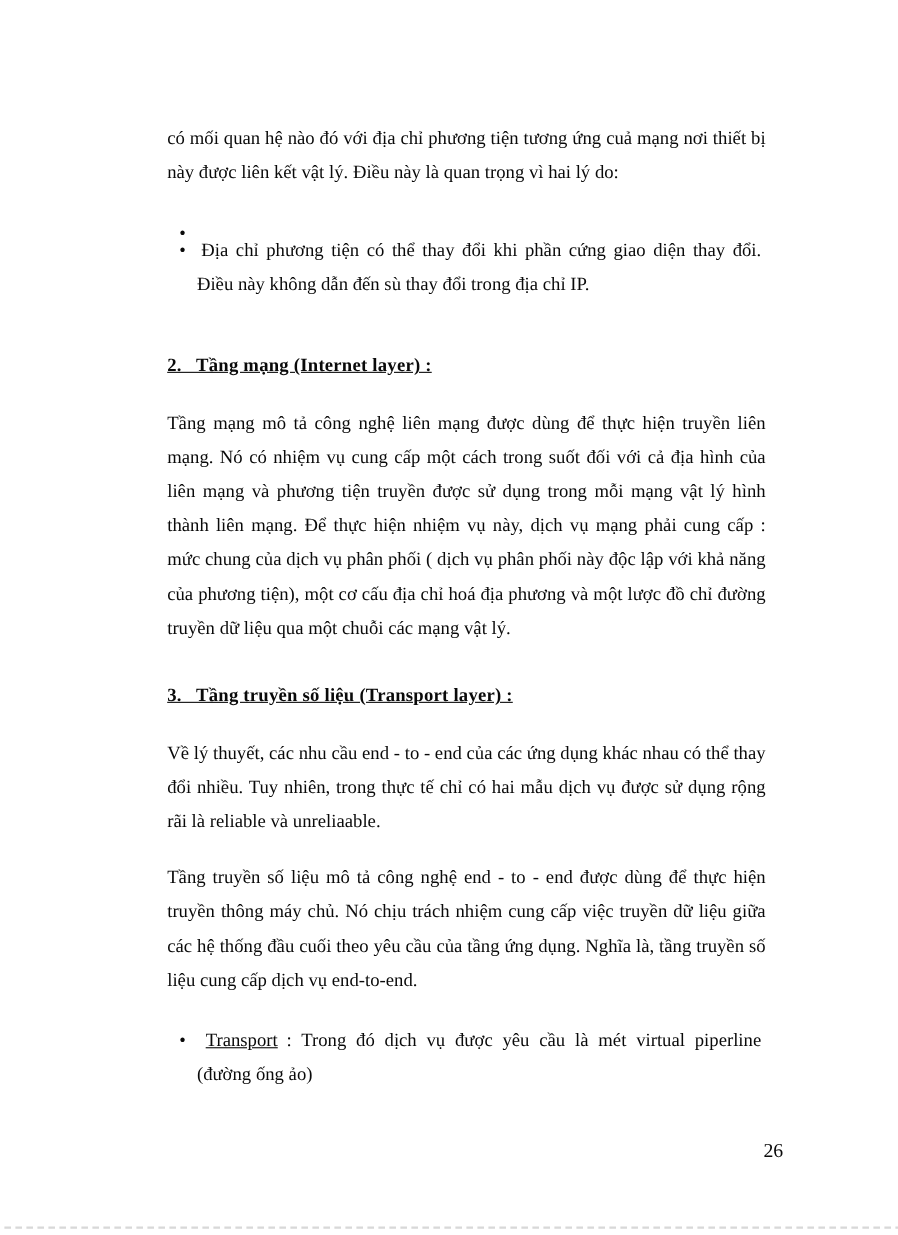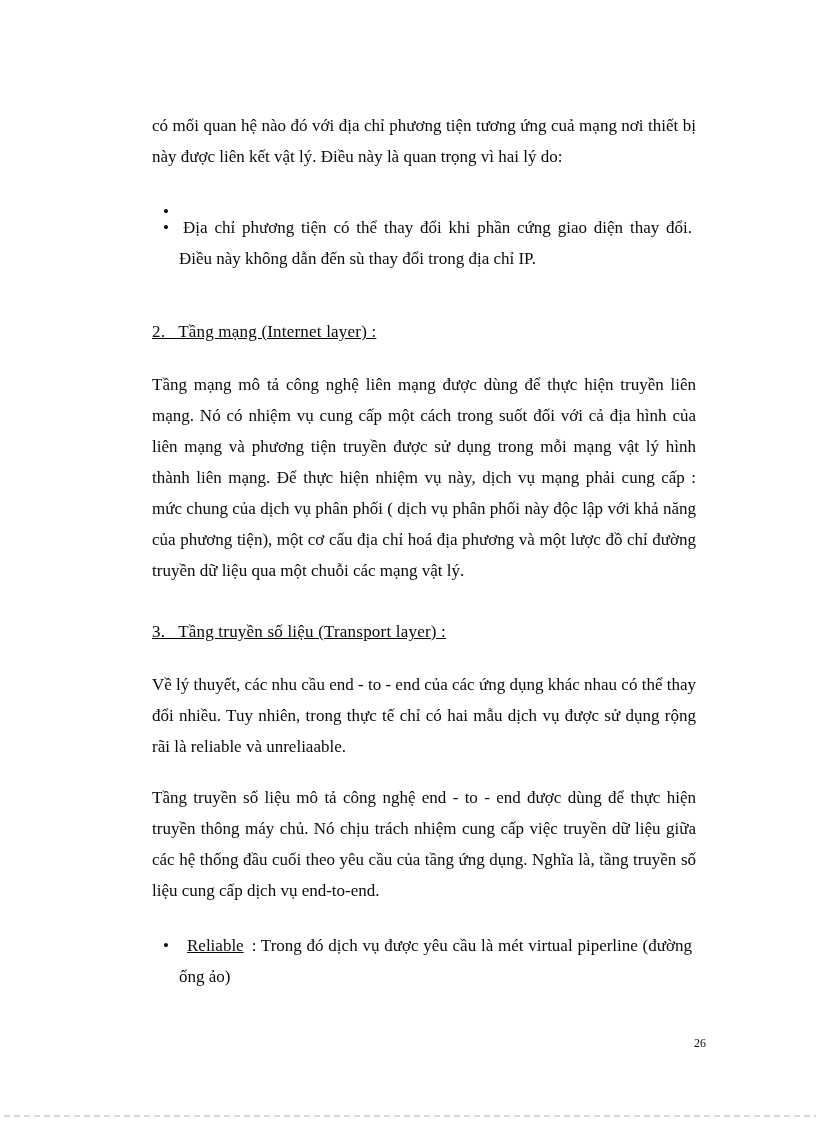--- a/index.html
+++ b/index.html
@@ -39,32 +39,32 @@
     text-align: justify;
     margin-bottom: 8px;
   }
   .bullet-marker {
     position: absolute;
     left: 7px;
     top: 0;
   }
   .heading {
     font-size: 17px;
-    font-weight: 400;
+    font-weight: 700;
     text-decoration: underline;
     margin: 22px 0 14px 0;
     white-space: pre-wrap;
     letter-spacing: 0.2px;
   }
   .underline { text-decoration: underline; }
   .page-number {
     position: absolute;
     left: 686px;
     top: 1028px;
-    font-size: 12px;
+    font-size: 18px;
     color: #0a0a0a;
   }
   .bottom-divider {
     position: absolute;
     left: 0;
     bottom: 2px;
     width: 100%;
     border-top: 2px dashed #d8d8d8;
   }
 </style>
@@ -92,21 +92,21 @@
 
     <h2 class="heading">3.   Tầng truyền số liệu (Transport layer) :</h2>
 
     <p class="para">Về lý thuyết, các nhu cầu end - to - end của các ứng dụng khác nhau có thể thay đổi nhiều. Tuy nhiên, trong thực tế chỉ có hai mẫu dịch vụ được sử dụng rộng rãi là reliable  và unreliaable.</p>
 
     <p class="para">Tầng truyền số liệu mô tả công nghệ end - to - end được dùng để thực hiện truyền thông máy chủ. Nó chịu trách nhiệm cung cấp việc truyền dữ liệu giữa các hệ thống đầu cuối theo yêu cầu của tầng ứng dụng. Nghĩa là, tầng truyền số liệu cung cấp dịch vụ end-to-end.</p>
 
     <ul class="bullets">
       <li class="bullet-item">
         <span class="bullet-marker">•</span>
-        <span class="bullet-body"><span class="underline">Reliable</span><span>: Trong đó dịch vụ được yêu cầu là mét virtual piperline (đường ống ảo)</span></span>
+        <span class="bullet-body"><span class="underline">Transport</span><span>: Trong đó dịch vụ được yêu cầu là mét virtual piperline (đường ống ảo)</span></span>
       </li>
     </ul>
 
   </div>
 
   <div class="page-number">26</div>
 
   <div class="bottom-divider"></div>
 </div>
 

